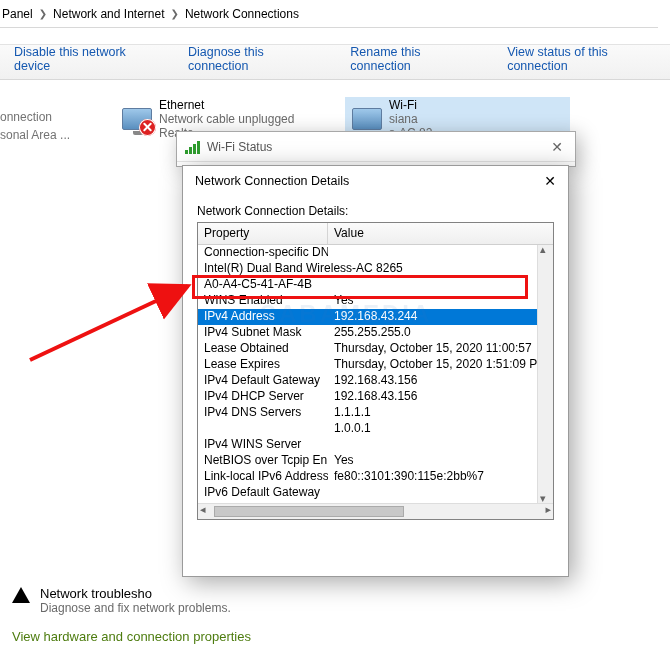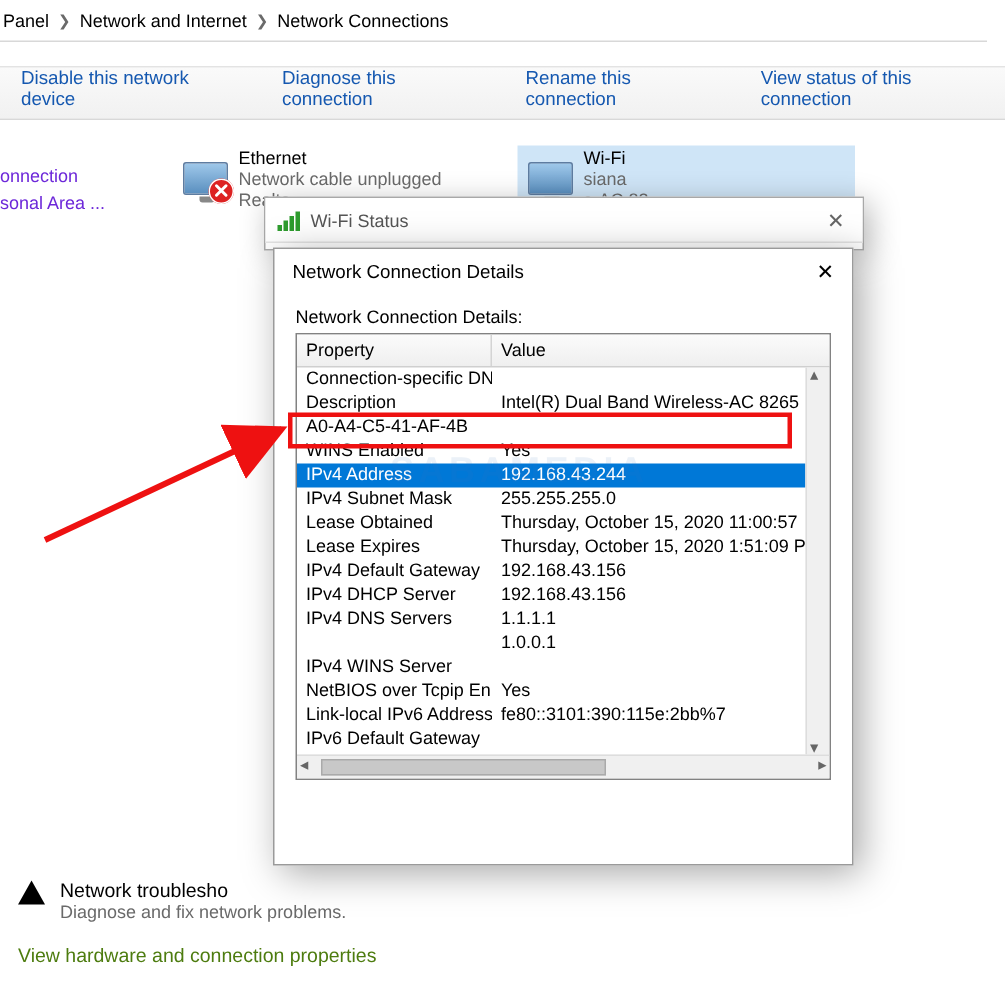--- a/index.html
+++ b/index.html
@@ -53,21 +53,21 @@
     position: absolute;
     left: 0; top: 90px;
     width: 670px;
   }
   .leftcol {
     position: absolute;
     left: 0; top: 0;
     width: 110px;
     padding-top: 18px;
     font-size: 12px;
-    color: #6d28d9;
+    color: #737373;
   }
   .leftcol div { padding: 2px 4px 2px 0; white-space: nowrap;}
   .adapter {
     position: absolute;
     width: 225px;
     height: 50px;
     display: flex;
   }
   #ethAdapter { left: 115px; top: 7px; }
   #wifiAdapter { left: 345px; top: 7px; background: #cfe5f7; }
@@ -332,21 +332,20 @@
       <div class="gridhead">
         <div class="cprop">Property</div>
         <div class="cval">Value</div>
       </div>
       <div class="rows" id="rows">
           <div class="row">
             <div class="cprop">Connection-specific DN...</div>
             <div class="cval"></div>
           </div>
           <div class="row">
-            <div class="cprop">Description</div>
             <div class="cval">Intel(R) Dual Band Wireless-AC 8265</div>
           </div>
           <div class="row">
             <div class="cval">A0-A4-C5-41-AF-4B</div>
           </div>
           <div class="row">
             <div class="cprop">WINS Enabled</div>
             <div class="cval">Yes</div>
           </div>
           <div class="row selected">

